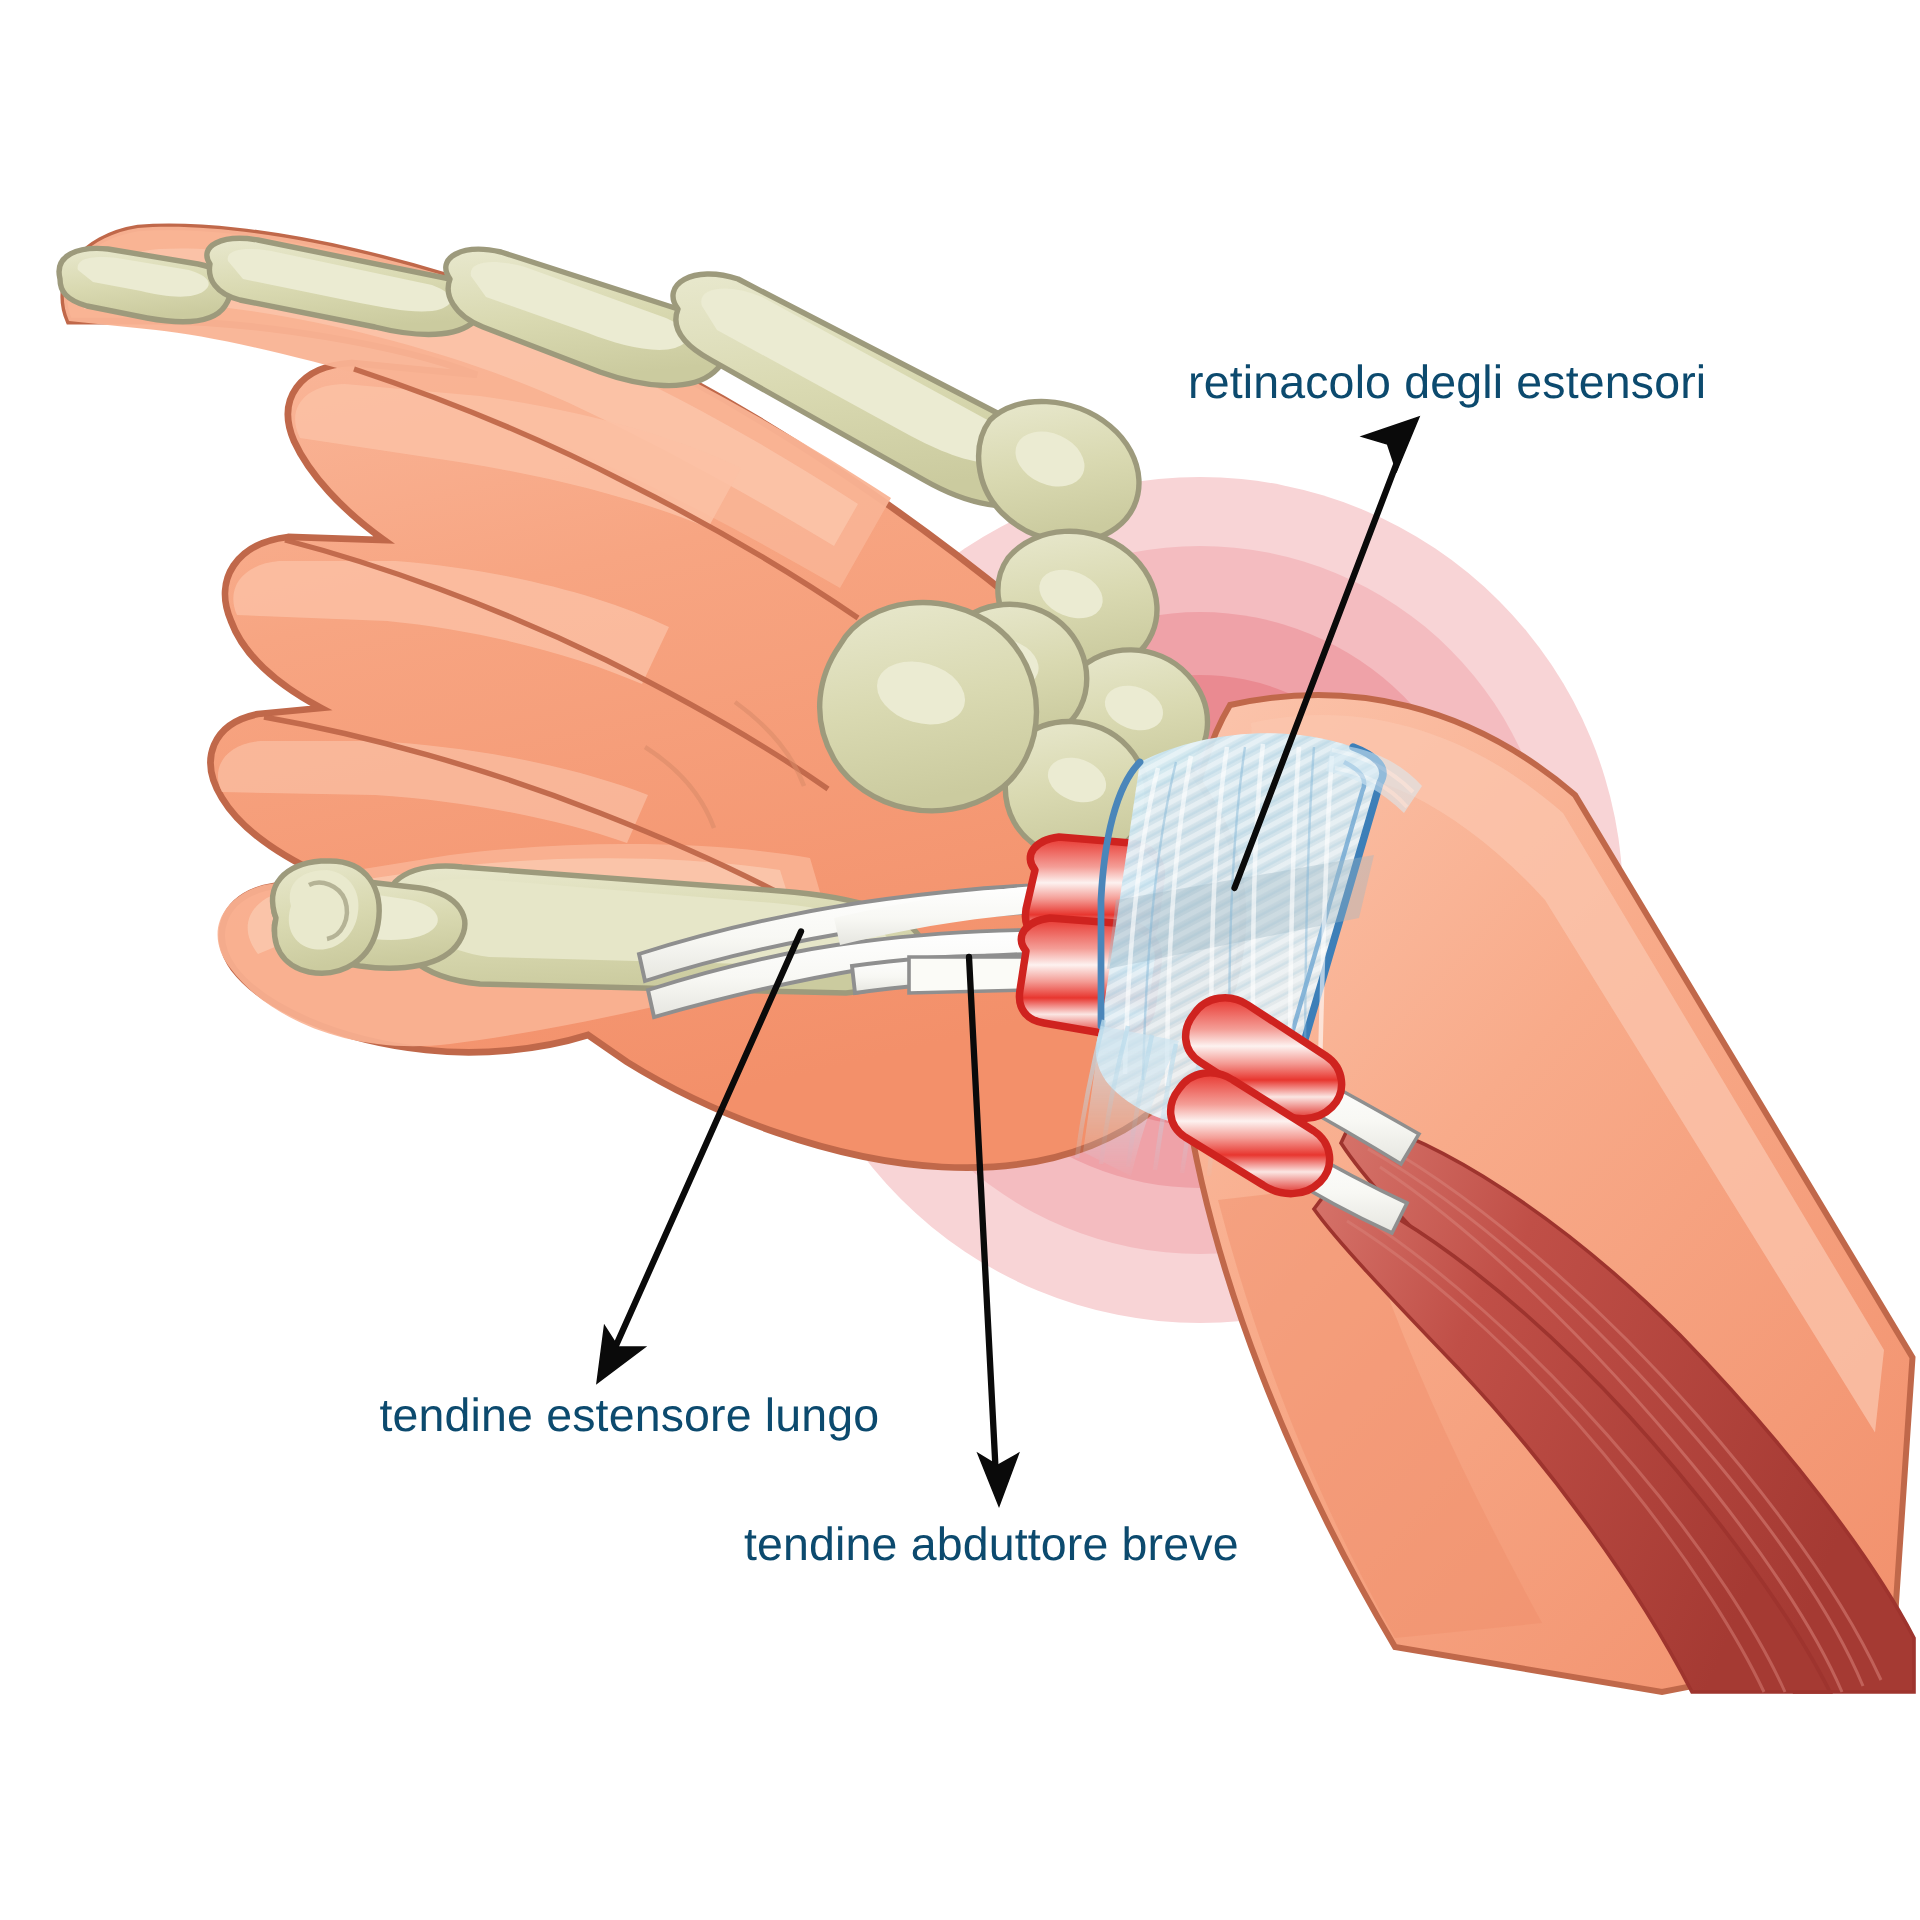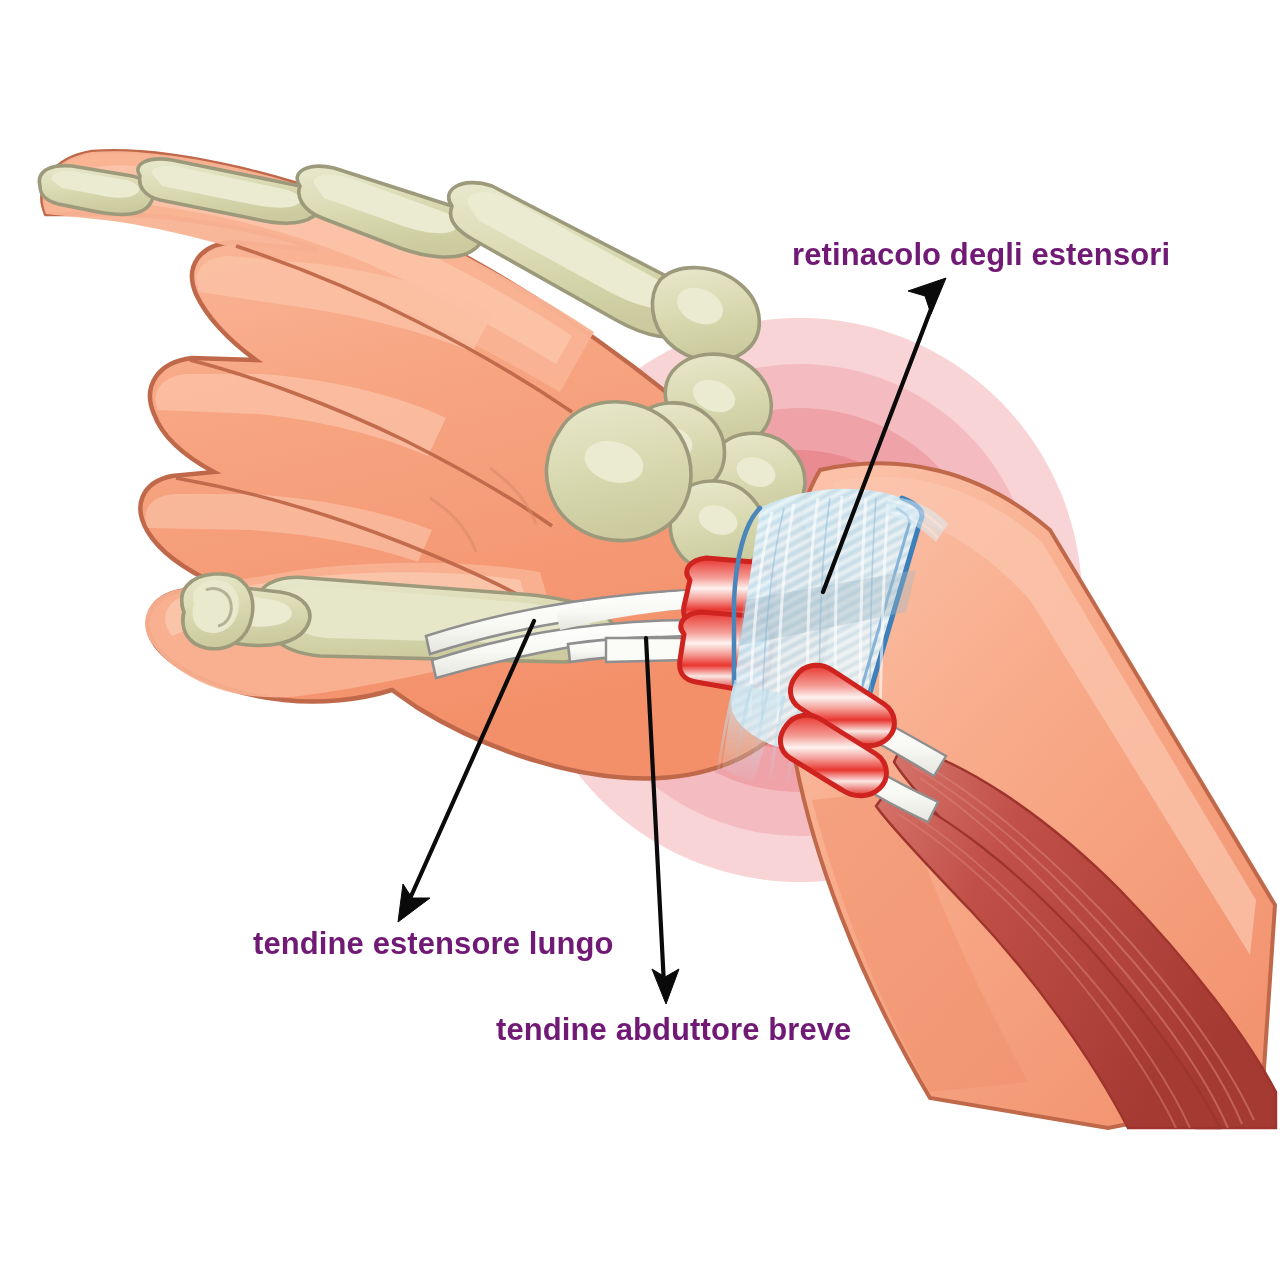--- a/index.html
+++ b/index.html
@@ -21,24 +21,24 @@
   #figure {
     position: absolute;
     left: 0;
     top: 0;
     width: 1280px;
     height: 1280px;
     display: block;
   }
   .lbl {
     position: absolute;
-    color: #701a75;
+    color: #0c4a6e;
     font-size: 31px;
     font-family: "Liberation Sans", "DejaVu Sans", sans-serif;
-    font-weight: 700;
+    font-weight: 400;
     letter-spacing: 0.1px;
     white-space: nowrap;
     line-height: 1.1;
   }
   #lbl-retinaculum { left: 792px; top: 238px; }
   #lbl-ext-long   { left: 253px; top: 927px; }
   #lbl-abd-brevis { left: 496px; top: 1013px; }
 </style>
 </head>
 <body>

